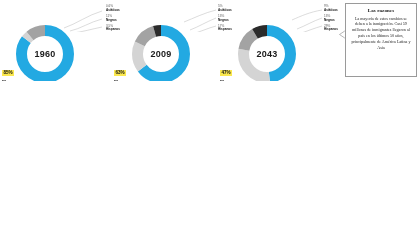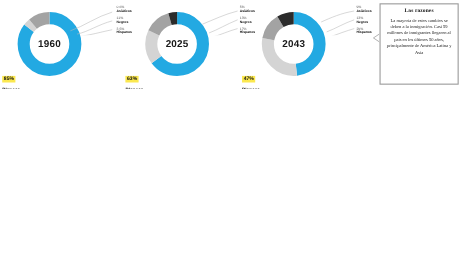--- a/index.html
+++ b/index.html
@@ -10,21 +10,21 @@
     overflow:hidden;
     position:relative;
   }
   .canvas{position:relative;width:420px;height:81px;}
 
   .donut-group{position:absolute;top:0;}
   .donut-group.g1960{left:14px;}
   .donut-group.g2016{left:130px;}
   .donut-group.g2050{left:236px;}
 
-  .donut-wrap{position:absolute;top:9px;left:0;width:62px;height:62px;}
+  .donut-wrap{position:absolute;top:23px;left:0;width:62px;height:62px;}
   .donut-wrap svg{display:block;}
   .donut-center{
     position:absolute;top:0;left:0;width:62px;height:62px;
     display:flex;align-items:center;justify-content:center;
     font-size:9px;font-weight:700;color:#1a1a1a;letter-spacing:0.2px;
   }
 
   
   .legend{position:absolute;top:4px;font-size:3.1px;line-height:1.18;color:#111;}
   .legend .row{margin-bottom:2.6px;}
@@ -109,21 +109,21 @@
   <div class="donut-group g2016">
     <div class="donut-wrap">
       <svg width="62" height="62" viewBox="0 0 62 62">
         <g transform="translate(31,31)">
           <circle r="23.5" fill="none" stroke="#23a9e2" stroke-width="11" transform="rotate(-90)" stroke-dasharray="94.92 52.73" stroke-dashoffset="0.00"></circle>
           <circle r="23.5" fill="none" stroke="#d4d4d4" stroke-width="11" transform="rotate(-90)" stroke-dasharray="25.61 122.04" stroke-dashoffset="-94.92"></circle>
           <circle r="23.5" fill="none" stroke="#a3a3a3" stroke-width="11" transform="rotate(-90)" stroke-dasharray="19.59 128.07" stroke-dashoffset="-120.53"></circle>
           <circle r="23.5" fill="none" stroke="#2b2b2b" stroke-width="11" transform="rotate(-90)" stroke-dasharray="7.53 140.12" stroke-dashoffset="-140.12"></circle>
         </g>
       </svg>
-      <div class="donut-center">2025</div>
+      <div class="donut-center">2009</div>
     </div>
 
     <svg class="lead" style="left:50px;top:6px;" width="42" height="26">
       <path d="M4,16 C14,12 24,7 36,4" stroke="#b8b8b8" stroke-width=".5" fill="none"></path>
       <path d="M10,24 C18,21 26,16 36,12" stroke="#b8b8b8" stroke-width=".5" fill="none"></path>
       <path d="M12,28 C20,26 28,22 36,20" stroke="#b8b8b8" stroke-width=".5" fill="none"></path>
     </svg>
 
     <div class="legend" style="left:88px;top:5px;">
       <div class="row">

